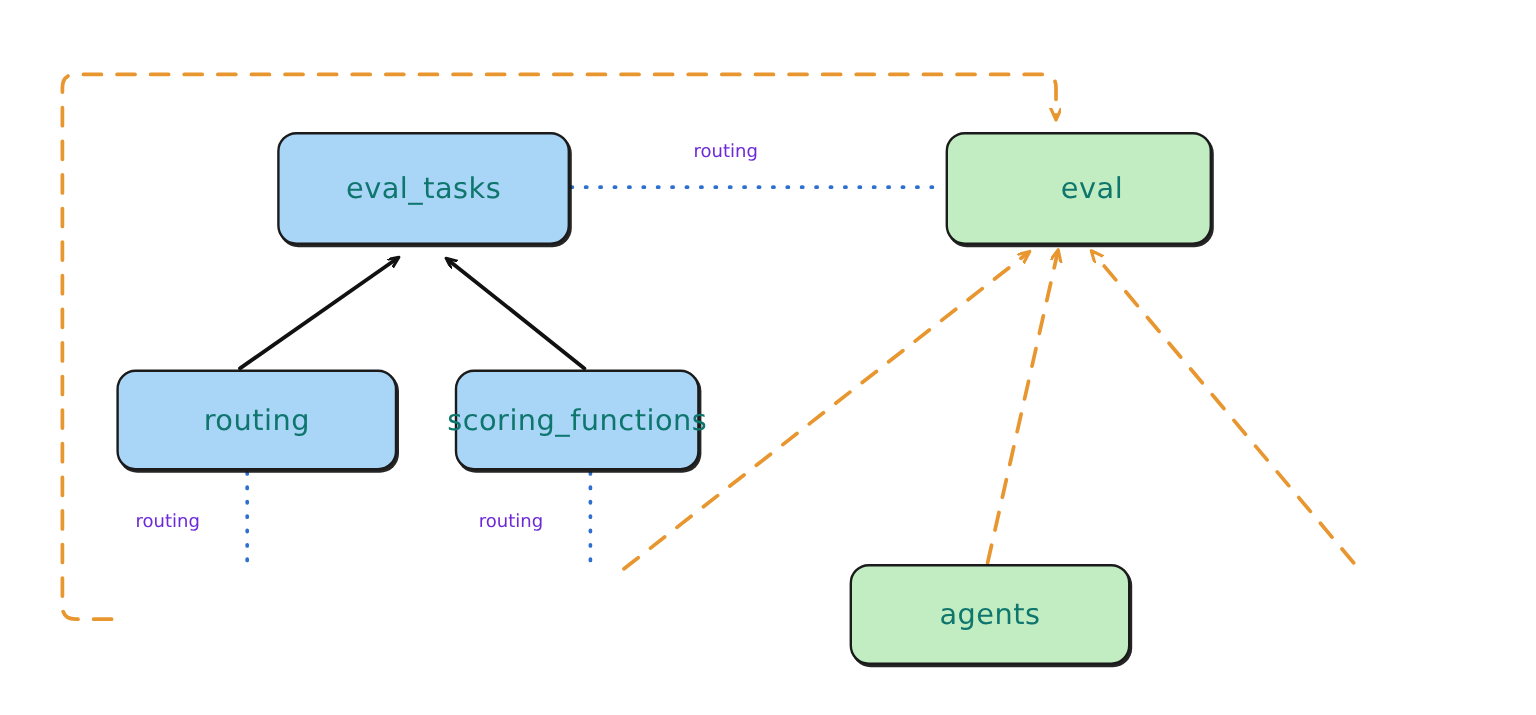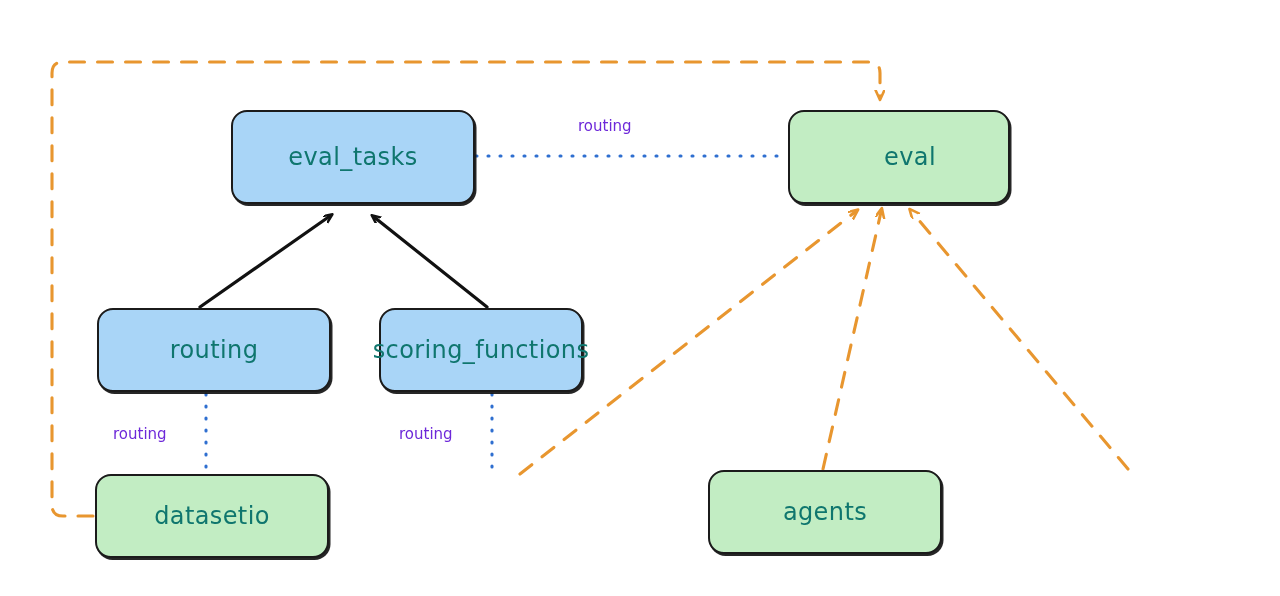--- a/index.html
+++ b/index.html
@@ -94,23 +94,20 @@
   </div>
 
   <div class="node blue" style="left:97px; top:308px; width:234px; height:84px;">
     <span class="node-label">routing</span>
   </div>
 
   <div class="node blue" style="left:379px; top:308px; width:204px; height:84px;">
     <span class="node-label">scoring_functions</span>
   </div>
 
-  <div class="node green" style="left:95px; top:474px; width:234px; height:84px;">
-    <span class="node-label">datasetio</span>
-  </div>
 
 
   <div class="node green" style="left:708px; top:470px; width:234px; height:84px;">
     <span class="node-label">agents</span>
   </div>
 
 
   <span class="edge-label" style="left:578px; top:117px;">routing</span>
 
   <span class="edge-label" style="left:113px; top:425px;">routing</span>

